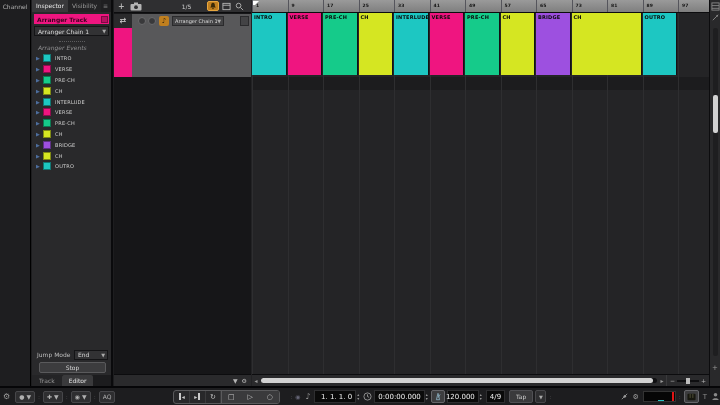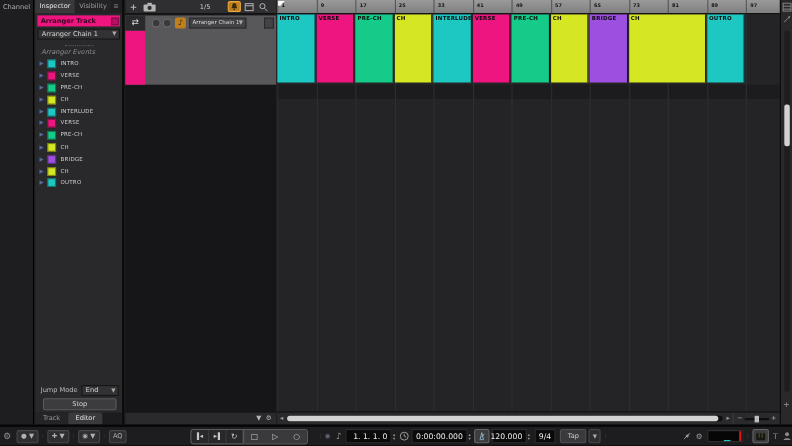--- a/index.html
+++ b/index.html
@@ -418,21 +418,21 @@
       <svg width="8" height="9" viewBox="0 0 10 10">
           <path d="M3 9 L5 1 L7 9 Z" fill="none" stroke="#8fb6c8"></path>
           <line x1="5" y1="6.5" x2="7.6" y2="2.4" stroke="#8fb6c8"></line>
         </svg>
     </span>
     <span class="display" style="width:32px;margin-left:2px;">120.000</span>
     <span class="spin">
         <span>▴</span>
         <span>▾</span>
       </span>
-    <span class="display" style="width:20px;margin-left:3px;justify-content:center;">9/4</span>
+    <span class="display" style="width:20px;margin-left:3px;justify-content:center;">4/9</span>
     <span class="tap-btn" style="margin-left:4px;">Tap</span>
     <span class="dd-btn" style="margin-left:2px;">▼</span>
     <span class="sep">:</span>
 
     <span style="margin-left:66px;">
       <svg width="9" height="9" viewBox="0 0 10 10">
           <line x1="2" y1="8" x2="8" y2="2" stroke="#999"></line>
           <rect x="4" y="3.6" width="2.6" height="2.6" fill="#999" transform="rotate(-45 5.3 4.9)"></rect>
         </svg>
     </span>

